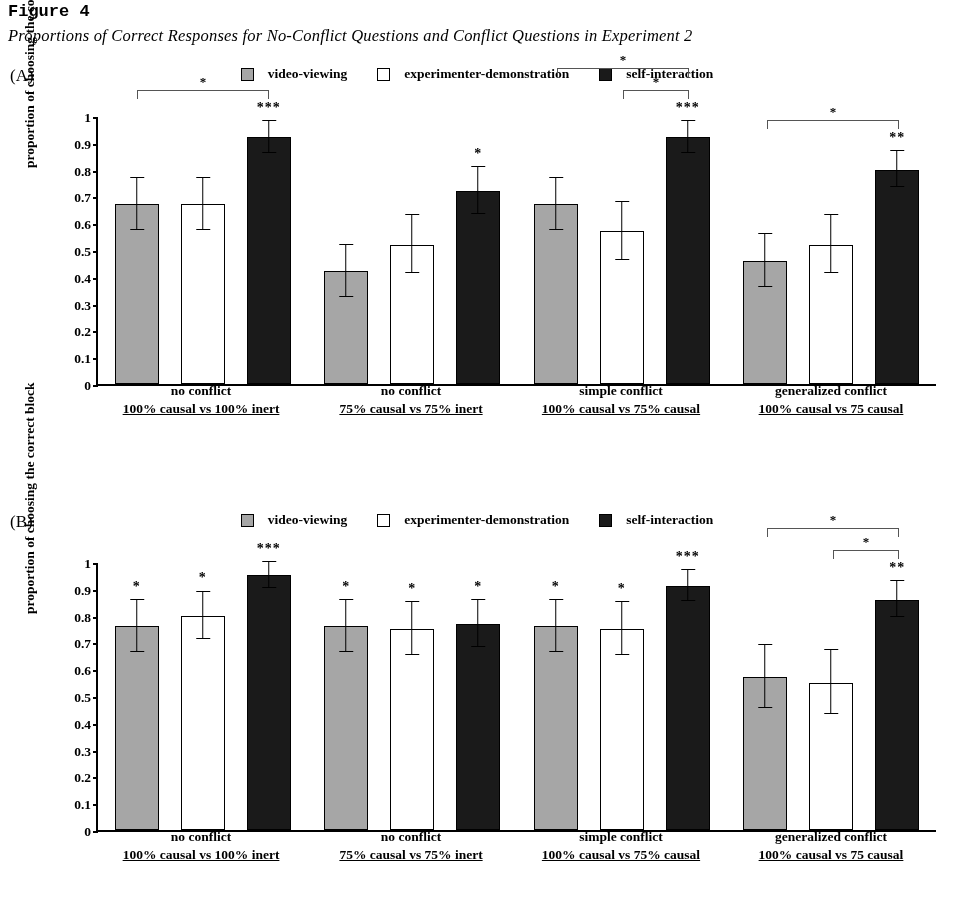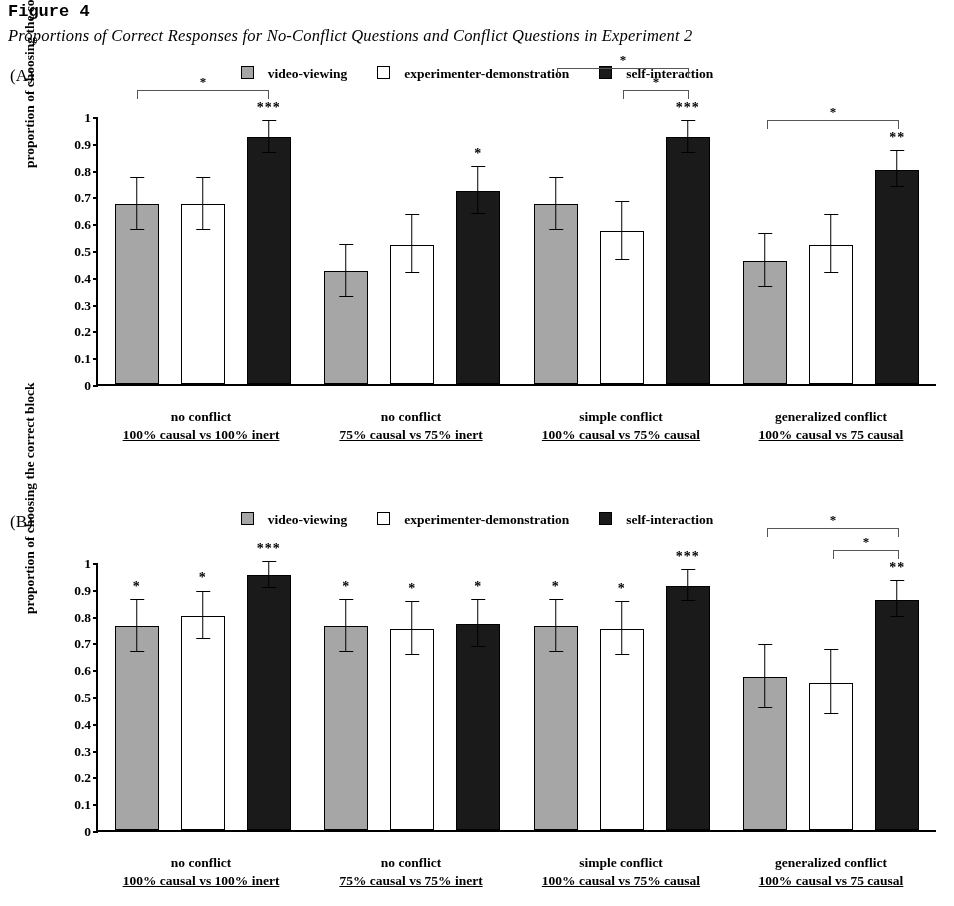--- a/index.html
+++ b/index.html
@@ -60,20 +60,21 @@
     width: 954px;
     display: flex;
     justify-content: center;
     gap: 30px;
     font-size: 13.5px;
     font-weight: bold;
     font-family: "Liberation Serif", serif;
   }
   .legend-item {
     display: flex;
+    align-items: center;
     gap: 14px;
   }
   .swatch {
     width: 11px;
     height: 11px;
     border: 1px solid #000;
     display: inline-block;
   }
   .sw-grey { background: #a6a6a6; }
   .sw-white { background: #ffffff; }
@@ -197,21 +198,21 @@
     top: -17px;
     transform: translateX(-50%);
     font-size: 13px;
     font-weight: bold;
     font-family: "Liberation Serif", serif;
   }
 
   .xlabels {
     position: absolute;
     left: 96px;
-    top: 346px;
+    top: 320px;
     width: 840px;
     display: flex;
   }
   .xlabel {
     flex: 1 1 0;
     text-align: center;
     font-size: 13.5px;
     font-weight: bold;
     font-family: "Liberation Serif", serif;
     line-height: 1.35;

